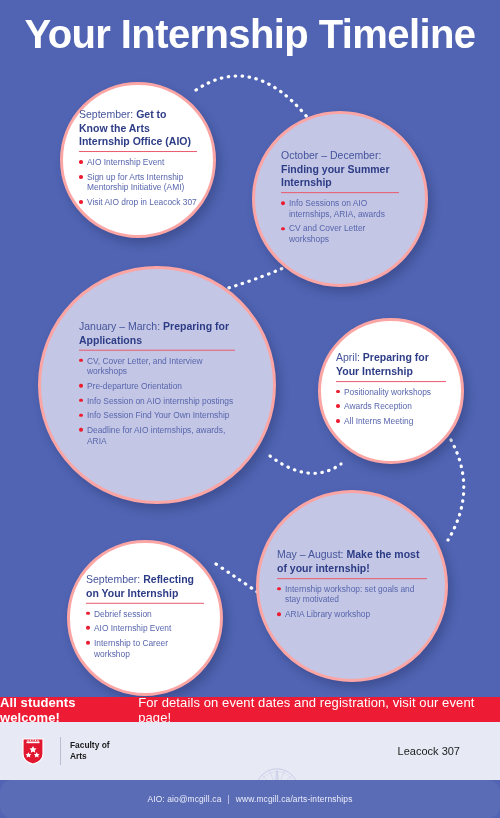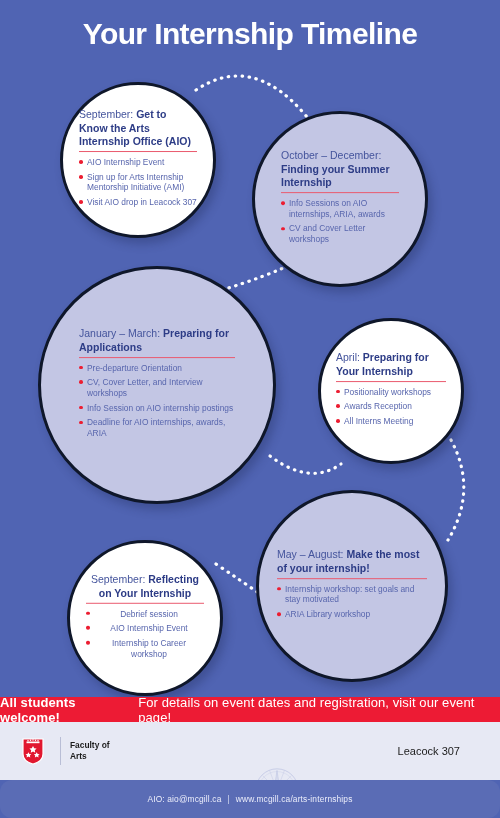--- a/index.html
+++ b/index.html
@@ -8,32 +8,32 @@
     background:#5064b3;
     font-family:"Liberation Sans", sans-serif;
     -webkit-font-smoothing:antialiased;
   }
   #poster{position:relative;width:500px;height:818px;overflow:hidden;background:#5064b3;}
 
   
   .title{
     position:absolute;left:0;top:14px;width:500px;
     text-align:center;color:#ffffff;
-    font-size:30px;font-weight:bold;letter-spacing:-0.6px;
+    font-size:40px;font-weight:bold;letter-spacing:-0.6px;
     line-height:40px;
   }
 
   
   .arcs{position:absolute;left:0;top:0;width:500px;height:740px;pointer-events:none;}
 
   
   .node{
     position:absolute;border-radius:50%;
     box-sizing:border-box;
-    border:3px solid #0f172a;
+    border:3px solid #fca5a5;
     box-shadow:4px 6px 10px rgba(28,38,80,.30);
   }
   .node.white{background:#ffffff;}
   .node.lav{background:#c3c6e4;}
   .node .body{
     position:absolute;left:0;top:50%;width:100%;
     transform:translateY(-50%);
     padding:0 14px;box-sizing:border-box;
   }
 
@@ -148,23 +148,24 @@
       </ul>
     </div>
   </div>
 
   <div class="node lav" style="left:38px;top:266px;width:238px;height:238px;">
     <div class="body" style="padding:0 38px;">
       <div class="hd">
         <span class="mon">January – March: </span><span class="em">Preparing for Applications</span>
       </div>
       <ul class="pts">
+        <li>CV, Cover Letter, and Interview workshops</li>
         <li>Pre-departure Orientation</li>
-        <li>CV, Cover Letter, and Interview workshops</li>
         <li>Info Session on AIO internship postings</li>
+        <li>Info Session Find Your Own Internship</li>
         <li>Deadline for AIO internships, awards, ARIA</li>
       </ul>
     </div>
   </div>
 
   <div class="node white" style="left:318px;top:318px;width:146px;height:146px;">
     <div class="body" style="padding:0 15px;">
       <div class="hd">
         <span class="mon">April: </span><span class="em">Preparing for Your Internship</span>
       </div>
@@ -182,21 +183,21 @@
         <span class="mon">May – August: </span><span class="em">Make the most of your internship!</span>
       </div>
       <ul class="pts">
         <li>Internship workshop: set goals and stay motivated</li>
         <li>ARIA Library workshop</li>
       </ul>
     </div>
   </div>
 
   <div class="node white" style="left:67px;top:540px;width:156px;height:156px;">
-    <div class="body" style="padding:0 16px;text-align:center;">
+    <div class="body" style="padding:0 16px;">
       <div class="hd">
         <span class="mon">September: </span><span class="em">Reflecting on Your Internship</span>
       </div>
       <ul class="pts">
         <li>Debrief session</li>
         <li>AIO Internship Event</li>
         <li>Internship to Career workshop</li>
       </ul>
     </div>
   </div>

